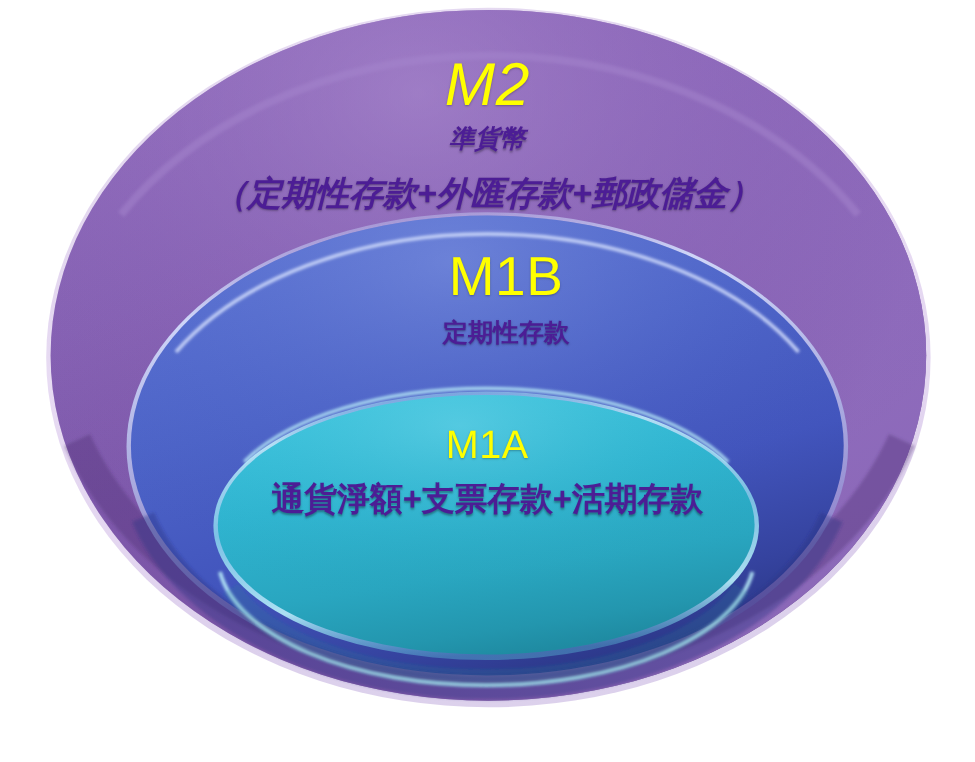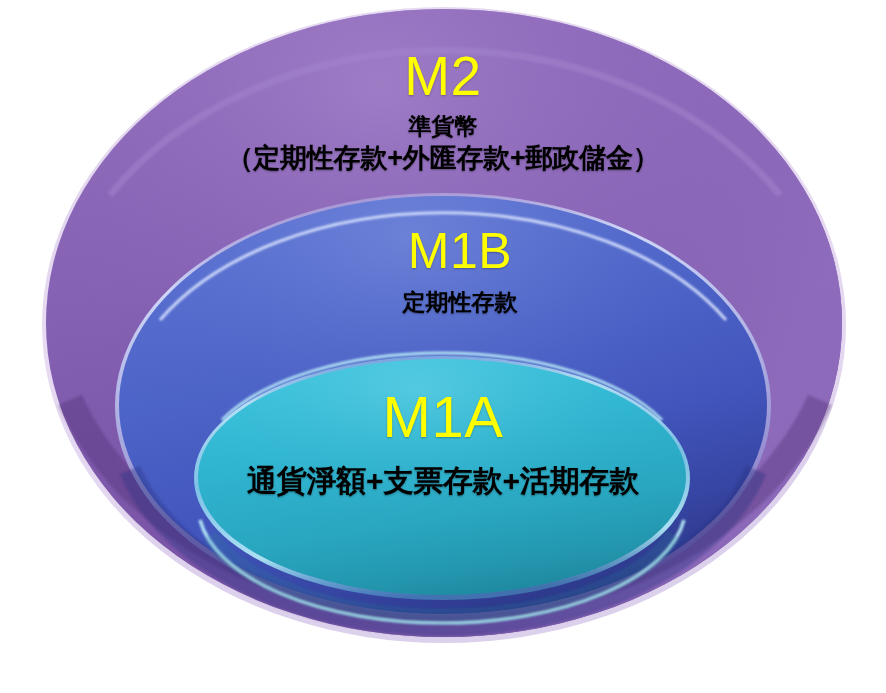--- a/index.html
+++ b/index.html
@@ -39,39 +39,40 @@
   }
 
   .tier-title {
     color: #ffff00;
     font-weight: 400;
     letter-spacing: 0.5px;
     text-shadow: 0 1px 2px rgba(0,0,0,0.28);
   }
 
   .tier-sub {
-    color: #000000;
+    color: #4c1d95;
     font-weight: bold;
     text-shadow: 0 1px 2px rgba(0,0,0,0.35);
   }
 
   
   #m2-labels {
     left: 113px;
     top: 44px;
     width: 660px;
+    font-style: italic;
   }
   #m2-labels .tier-title { font-size: 55px; }
   #m2-labels .tier-sub {
     font-size: 23px;
     margin-top: 4px;
   }
   #m2-labels .tier-sub.m2-line2 {
-    font-size: 27px;
-    margin-top: 3px;
+    font-size: 31px;
+    margin-top: 18px;
     letter-spacing: -0.2px;
   }
 
   
   #m1b-labels {
     left: 190px;
     top: 222px;
     width: 540px;
   }
   #m1b-labels .tier-title { font-size: 50px; }
@@ -79,21 +80,21 @@
     font-size: 23px;
     margin-top: 8px;
   }
 
   
   #m1a-labels {
     left: 193px;
     top: 383px;
     width: 500px;
   }
-  #m1a-labels .tier-title { font-size: 58px; }
+  #m1a-labels .tier-title { font-size: 36px; }
   #m1a-labels .tier-sub {
     font-size: 30px;
     margin-top: 12px;
     letter-spacing: -0.2px;
   }
 </style>
 </head>
 <body>
 
 <div id="diagram-stage">

